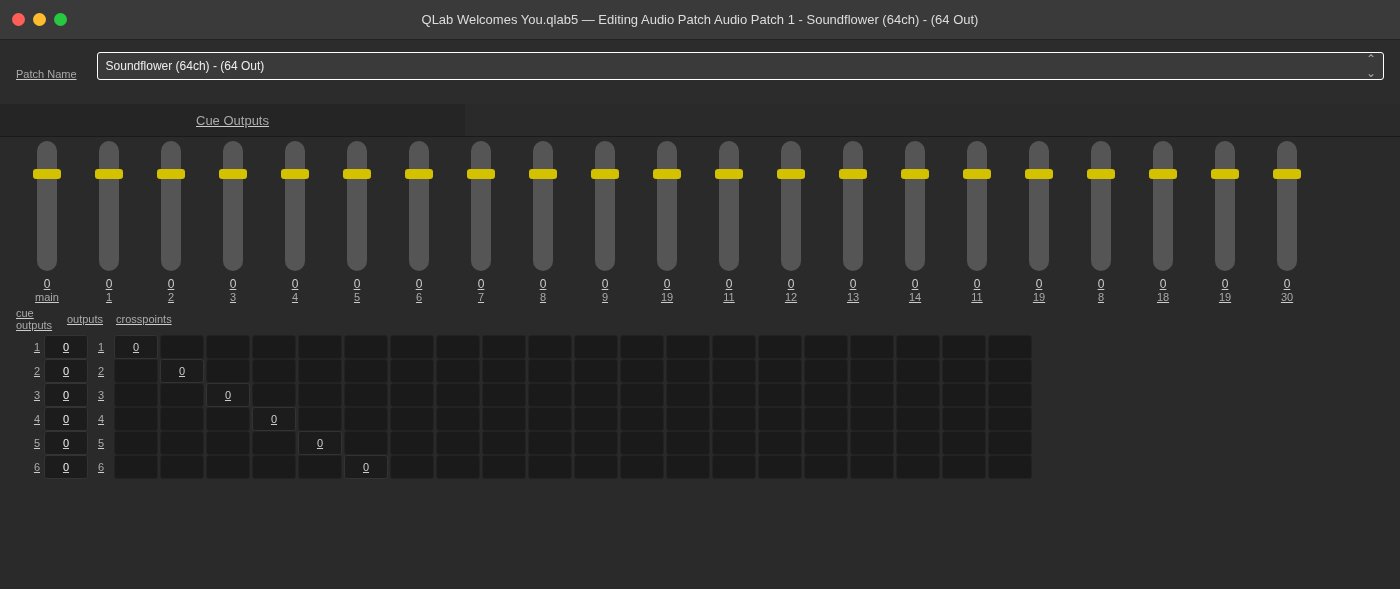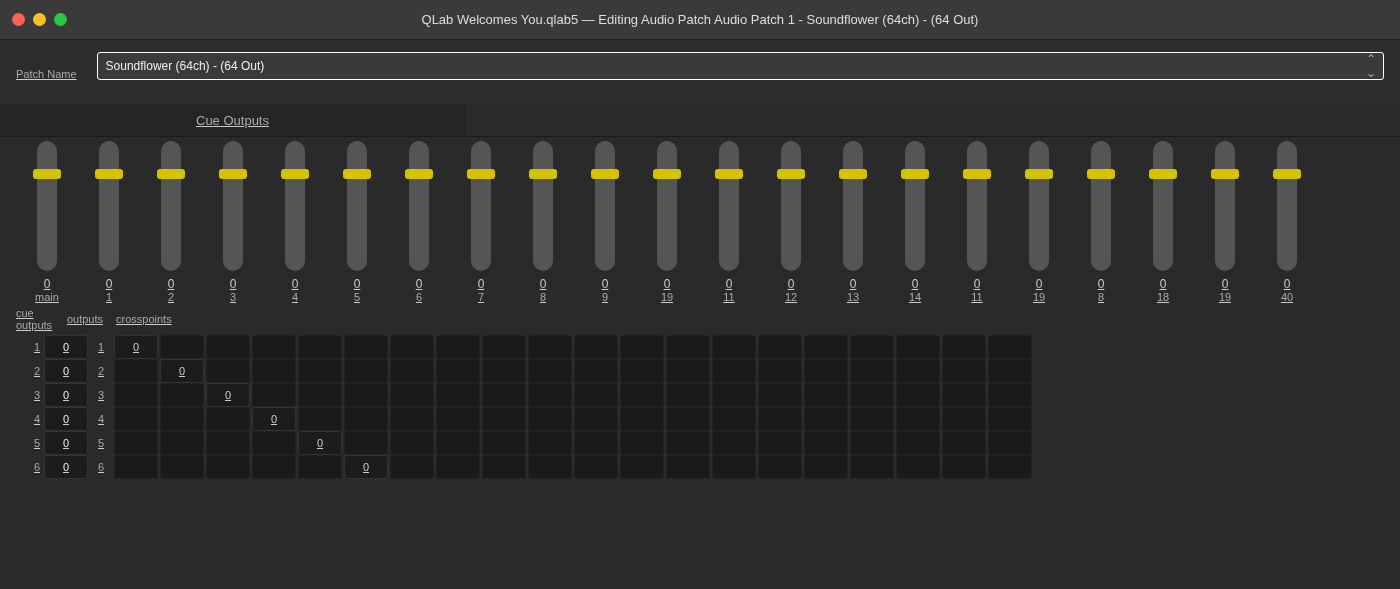--- a/index.html
+++ b/index.html
@@ -400,21 +400,21 @@
       <div class="slider-thumb"></div>
     </div>
     <div class="slider-value">0</div>
     <div class="slider-label">19</div>
   </div>
       <div class="slider-col" style="width: 62px;">
     <div class="slider-track">
       <div class="slider-thumb"></div>
     </div>
     <div class="slider-value">0</div>
-    <div class="slider-label">40</div>
+    <div class="slider-label">30</div>
   </div>
     </div>
 
   <div class="section-labels">
     <span class="sl-cue">cue outputs</span>
     <span class="sl-inputs">outputs</span>
     <span class="sl-crosspoints">crosspoints</span>
   </div>
 
   <div class="grid-outer" id="grid-container">

